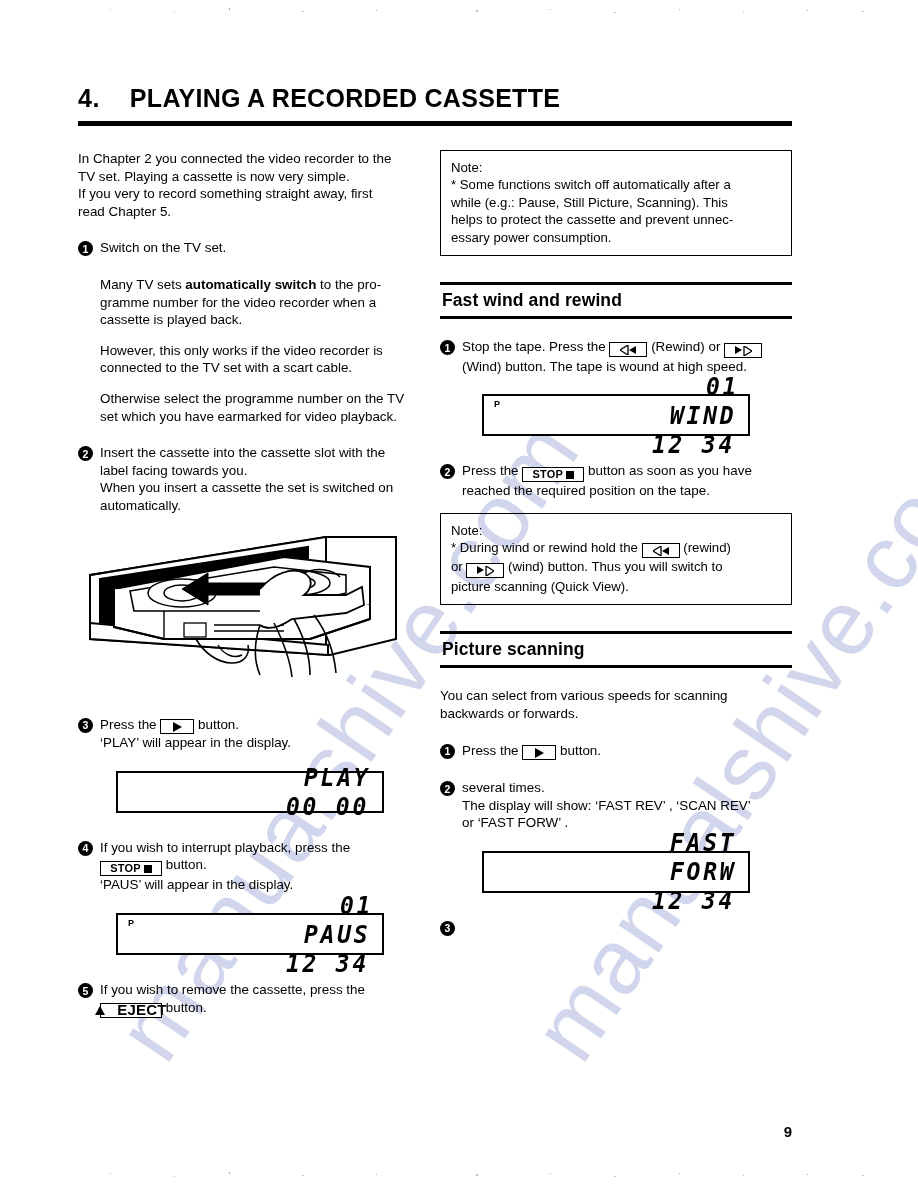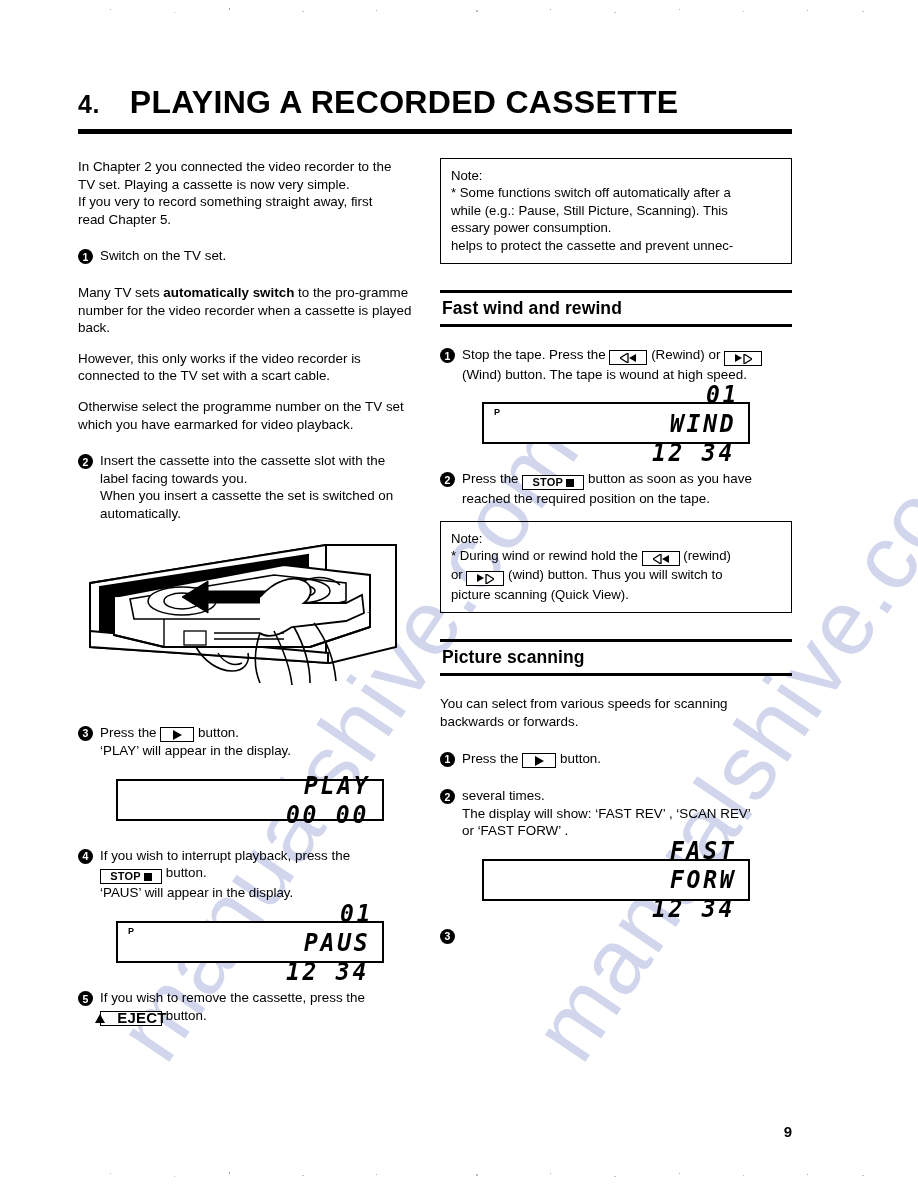--- a/index.html
+++ b/index.html
@@ -42,41 +42,41 @@
   }
   .wm1{left:96px;top:1020px;transform:rotate(-56deg);}
   .wm2{left:512px;top:1020px;transform:rotate(-56deg);}
 
   
   .content{position:absolute;left:78px;top:84px;width:714px;}
 
   
   .title-row{display:flex;align-items:baseline;}
   .title-num{font-size:25px;font-weight:bold;letter-spacing:.5px;}
-  .title-text{font-size:32px;font-weight:bold;letter-spacing:.3px;margin-left:30px;}
+  .title-text{font-size:25px;font-weight:bold;letter-spacing:.3px;margin-left:30px;}
   .title-rule{height:5px;background:#000;margin-top:8px;width:714px;}
 
   
   .cols{display:flex;margin-top:24px;}
   .col-left{width:344px;}
   .col-right{width:352px;margin-left:18px;}
 
   p, .para{font-size:13.4px;line-height:17.6px;margin:0;}
   .gap-s{height:13px;} .gap-m{height:19px;} .gap-l{height:26px;}
 
   
   .step{display:flex;align-items:flex-start;}
   .bullet{
     flex:0 0 auto;width:15px;height:15px;border-radius:50%;
     background:#000;color:#fff;font-size:10.5px;font-weight:bold;
     display:flex;align-items:center;justify-content:center;
     margin-top:2px;margin-right:7px;font-family:"Liberation Sans",sans-serif;
   }
   .step-body{font-size:13.4px;line-height:17.6px;}
-  .indent{}
+  .indent{margin-left:22px;}
 
   
   .key{
     display:inline-flex;align-items:center;justify-content:center;
     border:1.6px solid #000;background:#fff;
     vertical-align:-3px;box-sizing:border-box;
   }
   .key-play{width:34px;height:15px;}
   .key-wide{width:38px;height:15px;gap:1px;}
   .key-stop{width:62px;height:15px;gap:3px;font-size:11px;font-weight:bold;letter-spacing:.2px;}
@@ -303,22 +303,22 @@
         </div>
 
       </div>
 
       <div class="col-right">
 
         <div class="note">
           <div class="line">Note:</div>
           <div class="line">* Some functions switch off automatically after a</div>
           <div class="line">while (e.g.: Pause, Still Picture, Scanning). This</div>
+          <div class="line">helps to protect the cassette and prevent unnec-</div>
           <div class="line">essary power consumption.</div>
-          <div class="line">helps to protect the cassette and prevent unnec-</div>
         </div>
 
         <div class="gap-l"></div>
 
         <div>
           <div class="sec-rule-top"></div>
           <div class="sec-title">Fast wind and rewind</div>
           <div class="sec-rule-bot"></div>
         </div>
 

